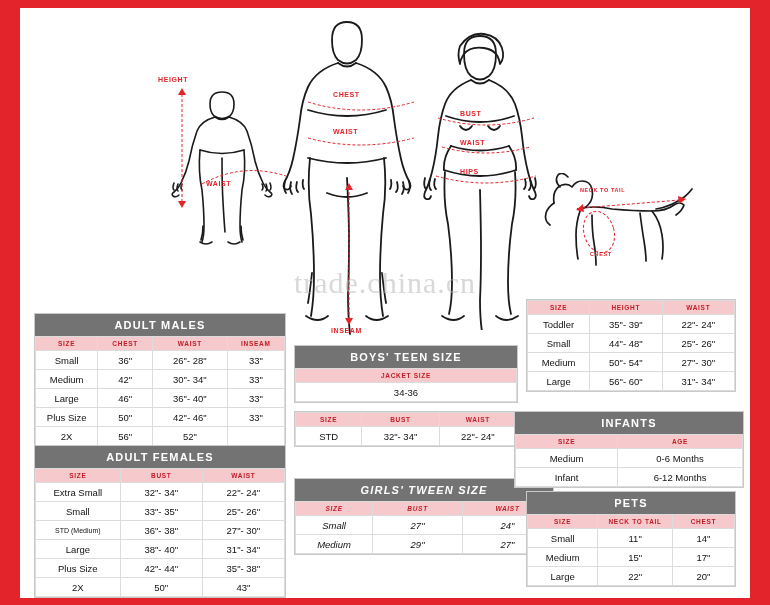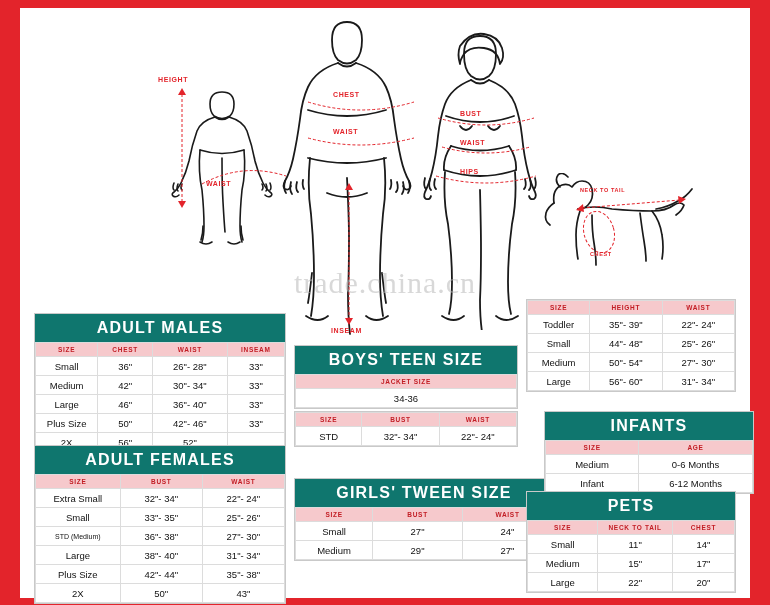--- a/index.html
+++ b/index.html
@@ -51,25 +51,25 @@
   }
 
   
   .tbl{
     position:absolute;
     border:1px solid #c9c9c9;
     background:#fff;
     box-sizing:border-box;
   }
   .tbl .title{
-    background:#0f766e;
+    background:#737373;
     color:#fff;
     text-align:center;
     font-weight:bold;
-    font-size:16px;
+    font-size:11px;
     letter-spacing:1.2px;
     padding:5px 4px 5px;
   }
   .tbl table{
     border-collapse:collapse;
     width:100%;
     font-size:9.5px;
     color:#111;
   }
   .tbl th{
@@ -89,23 +89,23 @@
     height:14px;
     font-size:9.5px;
   }
   .tbl .sub{font-size:7px;}
 
   
   #tbl-adult-males{left:14px;top:305px;width:252px;}
   #tbl-adult-females{left:14px;top:437px;width:252px;}
   #tbl-boys-teen{left:274px;top:337px;width:224px;}
   #tbl-girls-teen{left:274px;top:403px;width:224px;}
-  #tbl-girls-tween{left:274px;top:470px;width:260px;}
+  #tbl-girls-tween{left:274px;top:470px;width:260px;font-style:italic;}
   #tbl-kids{left:506px;top:291px;width:210px;}
-  #tbl-infants{left:524px;top:403px;width:210px;}
+  #tbl-infants{left:494px;top:403px;width:230px;}
   #tbl-pets{left:506px;top:483px;width:210px;}
 </style>
 </head>
 <body>
 
 <div class="page">
   <div class="canvas">
 
     <div class="figures">
 

